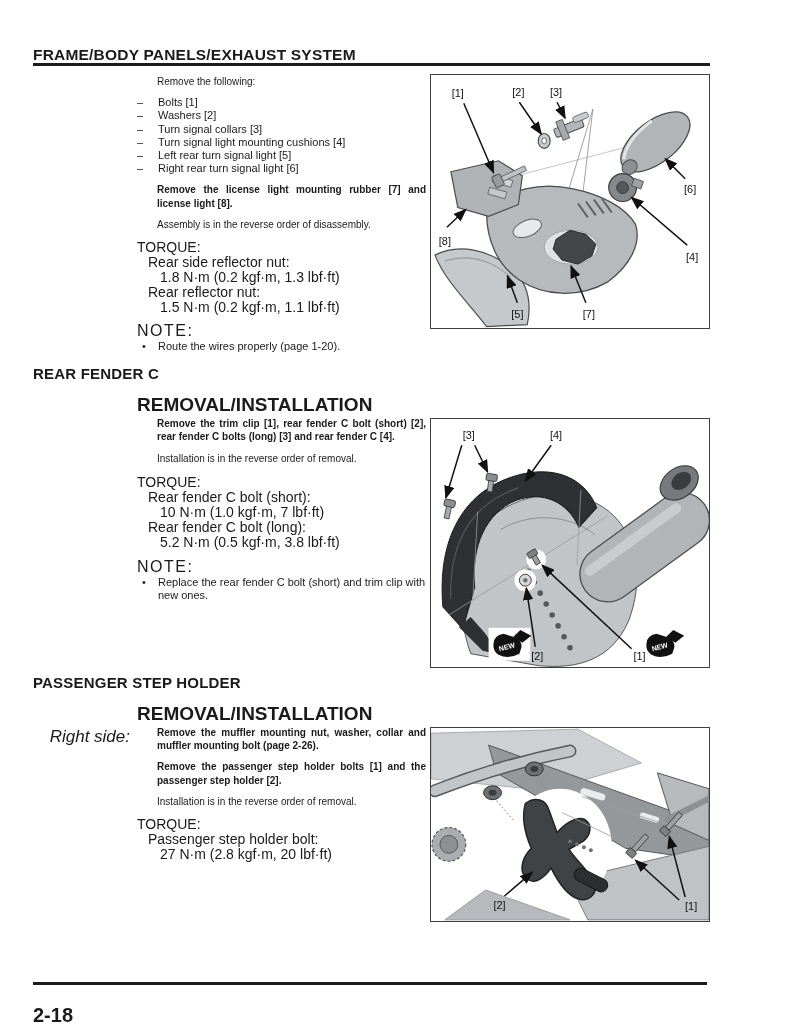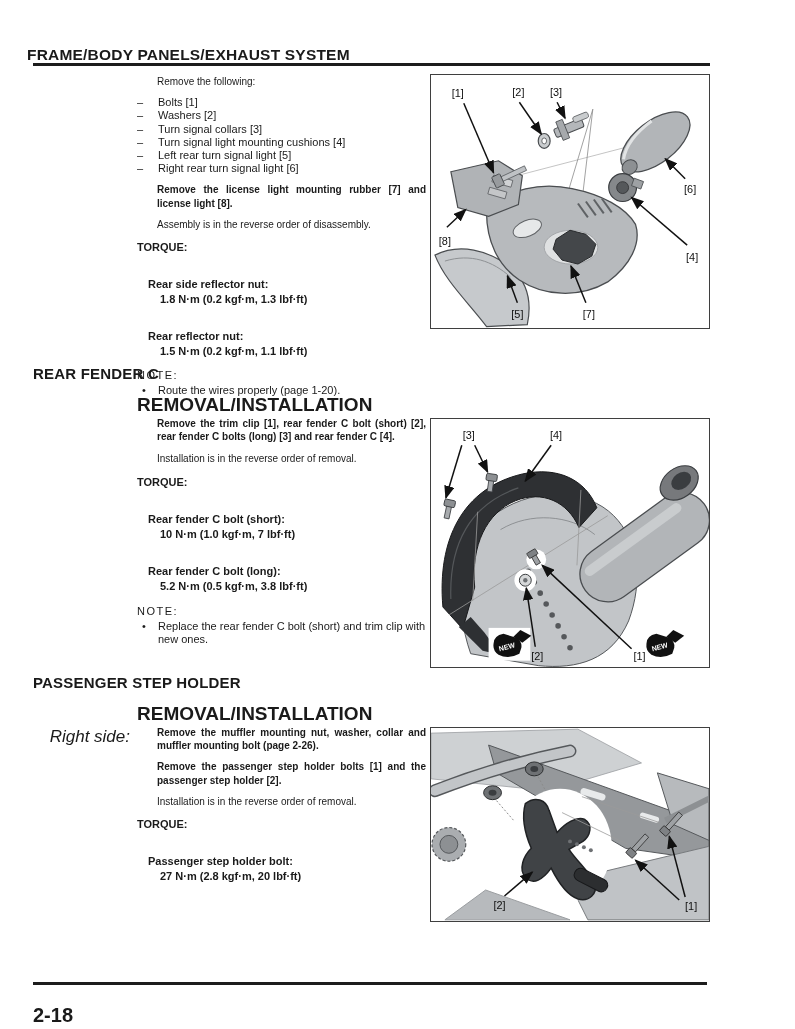--- a/index.html
+++ b/index.html
@@ -16,42 +16,42 @@
 
   .header-title{font-size:15.5px;font-weight:bold;letter-spacing:0.2px;}
   .header-rule{height:3px;background:#1c1c1c;}
 
   .h1{font-size:15px;font-weight:bold;letter-spacing:0.2px;}
   .h2{font-size:19px;font-weight:bold;}
 
   .dash-list .li{display:flex;line-height:13.2px;font-size:11px;}
   .dash-list .dash{width:21px;flex:0 0 21px;}
 
-  .torque{font-size:11px;font-weight:bold;line-height:15px;}
-  .torque .t-name{padding-left:11px;margin-top:22px;}
+  .torque{font-size:14px;font-weight:normal;line-height:15px;}
+  .torque .t-name{padding-left:11px;}
   .torque .t-val{padding-left:23px;}
 
-  .note-label{font-size:11px;letter-spacing:1.5px;line-height:14px;}
+  .note-label{font-size:16px;letter-spacing:1.5px;line-height:14px;}
   .note-item{position:relative;padding-left:21px;font-size:11px;line-height:13.2px;margin-top:2px;}
   .note-item .bullet{position:absolute;left:5px;top:0;}
 
   .side-label{font-style:italic;font-size:17px;text-align:right;width:92px;}
 
   .figure{position:absolute;left:430px;width:280px;background:#fff;
     border:1.5px solid #3f3f3f;box-sizing:border-box;}
   .figure svg{display:block;width:100%;height:100%;}
   .fig-label{font-size:11px;fill:#111;font-family:"Liberation Sans",sans-serif;}
 
   .footer-rule{height:2.5px;background:#1c1c1c;}
   .page-num{font-size:20px;font-weight:bold;margin-top:16px;}
 </style>
 </head>
 <body>
 
-<div class="abs header-title" style="left:27px;top:46px;">FRAME/BODY PANELS/EXHAUST SYSTEM</div>
+<div class="abs header-title" style="left:33px;top:46px;">FRAME/BODY PANELS/EXHAUST SYSTEM</div>
 <div class="abs header-rule" style="left:33px;top:63px;width:677px;"></div>
 
 <div class="abs col" style="left:137px;top:75px;">
   <p class="body-text">Remove the following:</p>
 
   <div class="dash-list mt8">
     <div class="li">
       <span class="dash">–</span>
       <span>Bolts [1]</span>
       </div>

